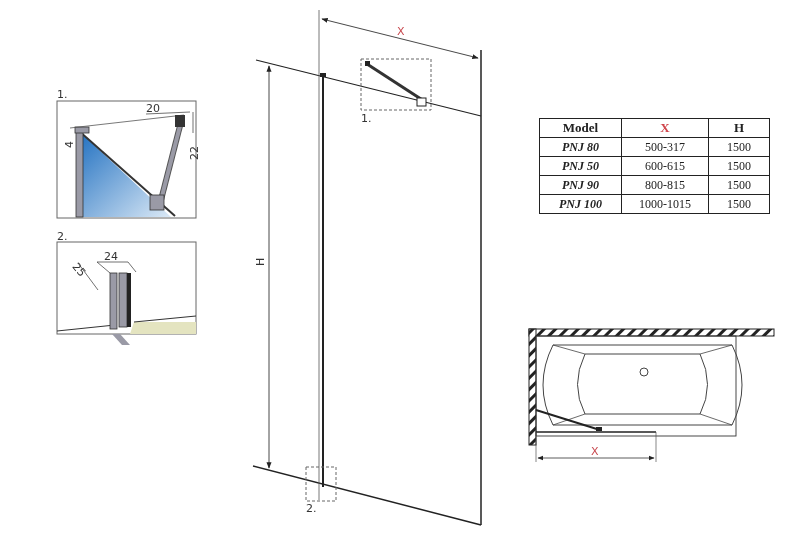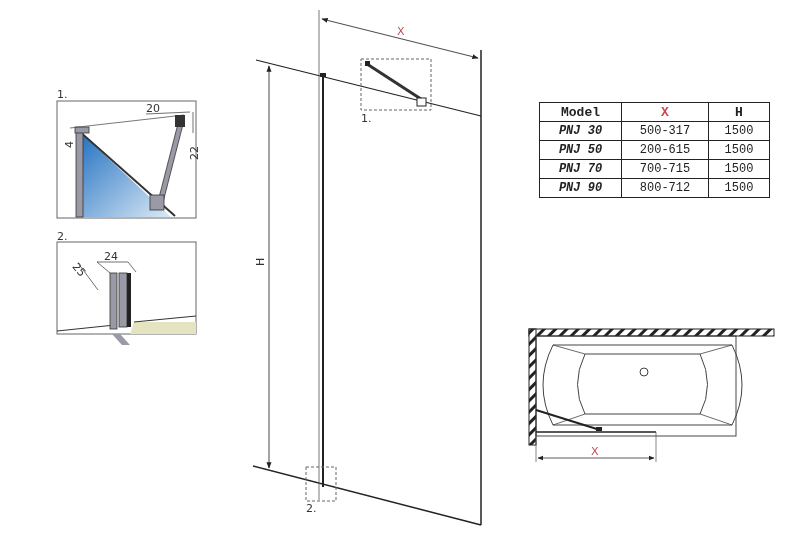--- a/index.html
+++ b/index.html
@@ -1,22 +1,22 @@
 <!DOCTYPE html>
 <html><head>
 <meta charset="utf-8">
 <style>
   html, body { margin: 0; padding: 0; background: #ffffff; }
   body { width: 800px; height: 549px; position: relative; overflow: hidden;
          font-family: "DejaVu Sans", sans-serif; color: #222; }
   svg.main { position: absolute; left: 0; top: 0; }
   .dim-text { font-size: 11px; fill: #333; font-family: "DejaVu Sans", sans-serif; }
   .x-red { fill: #c8494f; }
-  table.spec { position: absolute; left: 539px; top: 102px; border-collapse: collapse;
-               font-family: Liberation Mono, monospace; font-size: 12px; }
+  table.spec { position: absolute; left: 539px; top: 118px; border-collapse: collapse;
+               font-family: Liberation Serif, serif; font-size: 12px; }
   table.spec td, table.spec th { border: 1.5px solid #222; height: 18px; padding: 0 4px; text-align: center; }
   table.spec th { font-weight: bold; font-size: 13px; }
   table.spec th.xcol { color: #d0454b; }
   table.spec td.model { font-weight: bold; font-style: italic; }
   .c1 { width: 73px; } .c2 { width: 78px; } .c3 { width: 52px; }
 </style>
 </head>
 <body>
 
 <svg class="main" width="800" height="549" viewBox="0 0 800 549">
@@ -121,33 +121,33 @@
 </svg>
 
 <table class="spec">
   <tbody>
       <tr>
     <th class="c1">Model</th>
     <th class="c2 xcol">X</th>
     <th class="c3">H</th>
   </tr>
   <tr>
-    <td class="model">PNJ 30</td>
+    <td class="model">PNJ 80</td>
     <td>500-317</td>
     <td>1500</td>
   </tr>
   <tr>
     <td class="model">PNJ 50</td>
-    <td>200-615</td>
-    <td>1500</td>
-  </tr>
-  <tr>
-    <td class="model">PNJ 70</td>
-    <td>700-715</td>
+    <td>600-615</td>
     <td>1500</td>
   </tr>
   <tr>
     <td class="model">PNJ 90</td>
-    <td>800-712</td>
+    <td>800-815</td>
+    <td>1500</td>
+  </tr>
+  <tr>
+    <td class="model">PNJ 100</td>
+    <td>1000-1015</td>
     <td>1500</td>
   </tr>
 </tbody>
   </table>
 
 </body></html>

